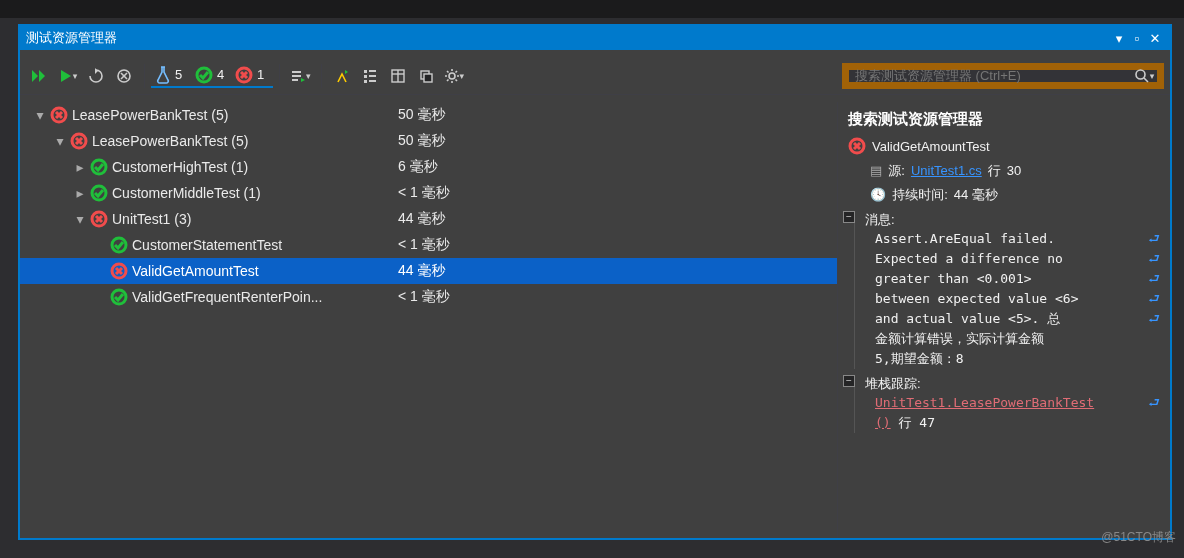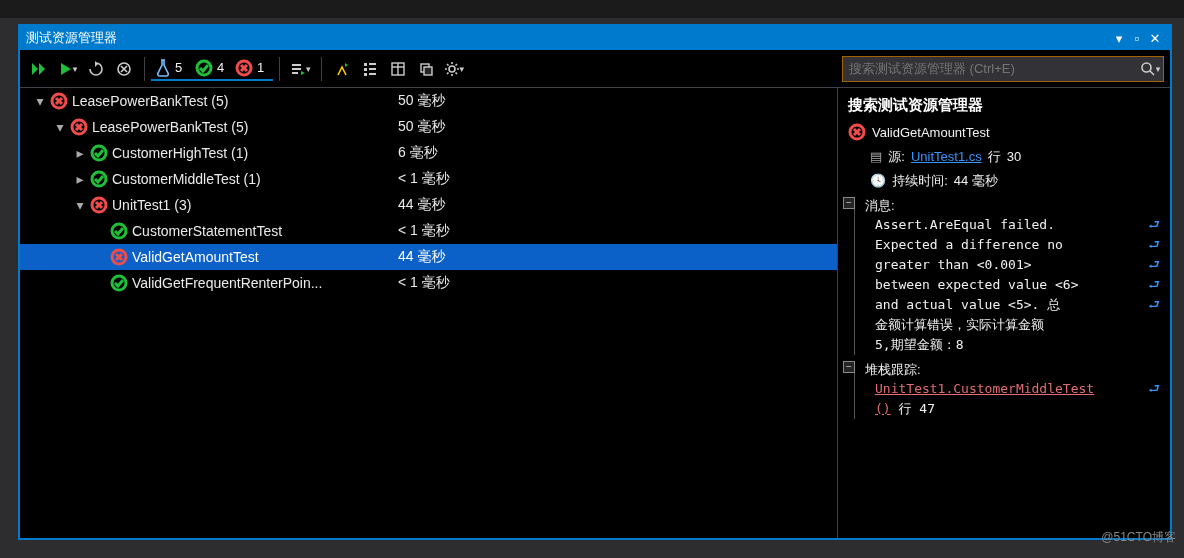--- a/index.html
+++ b/index.html
@@ -1,29 +1,29 @@
 <!DOCTYPE html>
 <html><head>
 <meta charset="utf-8">
 <style>
   * { box-sizing: border-box; margin: 0; padding: 0; }
   html, body { width: 1184px; height: 558px; background: #2d2d30; font-family: "Microsoft YaHei", "Segoe UI", sans-serif; color: #f1f1f1; font-size: 13px; overflow: hidden; }
   .app { display: flex; flex-direction: column; width: 100%; height: 100%; position: relative; }
   .top-tabs { height: 18px; background: #1b1b1c; display: flex; align-items: center; padding: 0 8px; }
-  .panel { position: absolute; left: 18px; top: 24px; right: 12px; bottom: 18px; border: 2px solid #007acc; background: #000000; display: flex; flex-direction: column; }
+  .panel { position: absolute; left: 18px; top: 24px; right: 12px; bottom: 18px; border: 2px solid #007acc; background: #404040; display: flex; flex-direction: column; gap: 7px; }
   .titlebar { height: 24px; background: #007acc; color: #fff; display: flex; align-items: center; padding: 0 6px; font-size: 13px; }
   .titlebar .spacer { flex: 1; }
   .titlebar .winbtn { width: 18px; text-align: center; cursor: pointer; }
   .toolbar { height: 38px; display: flex; align-items: center; padding: 4px 6px; gap: 0; border-bottom: 1px solid #3f3f46; }
   .tb-btn { display: inline-flex; align-items: center; justify-content: center; height: 28px; min-width: 28px; padding: 0 4px; cursor: pointer; color: #d0d0d0; }
   .tb-btn svg { display: block; }
   .tb-sep { width: 1px; height: 24px; background: #3f3f46; margin: 0 6px; }
   .summary-group { display: inline-flex; align-items: center; border-bottom: 2px solid #007acc; padding: 2px 4px; gap: 6px; }
   .summary-item { display: inline-flex; align-items: center; gap: 4px; min-width: 34px; }
-  .searchbox { margin-left: auto; display: flex; align-items: center; border: 1px solid #a16207; height: 26px; width: 322px; background: #333337; }
+  .searchbox { margin-left: auto; display: flex; align-items: center; border: 7px solid #a16207; height: 26px; width: 322px; background: #333337; }
   .searchbox input { flex: 1; background: transparent; border: none; outline: none; color: #ccc; padding: 0 6px; font-size: 13px; }
   .searchbox .mag { width: 26px; display: flex; align-items: center; justify-content: center; cursor: pointer; }
   .body { flex: 1; display: flex; overflow: hidden; }
   .tree-area { flex: 1; display: flex; flex-direction: column; overflow: hidden; border-right: 1px solid #3f3f46; }
   .cols { display: flex; height: 26px; align-items: center; border-bottom: 1px solid #3f3f46; font-size: 13px; color: #ddd; }
   .col-test { width: 378px; padding-left: 10px; }
   .col-dur  { width: 102px; }
   .col-attr { width: 112px; }
   .col-err  { flex: 1; }
   .rows { flex: 1; overflow: auto; }
@@ -352,21 +352,21 @@
               <div>  and actual value &lt;5&gt;. 总<span class="wrap">⮐</span></div>
               <div>金额计算错误，实际计算金额</div>
               <div>5,期望金额：8</div>
             </div>
       </div>
 
       <div class="dblock">
         <span class="toggle">−</span>
         <div>堆栈跟踪:</div>
         <div class="mono" style="padding-left:10px">
-          <a class="link red">UnitTest1.CustomerMiddleTest</a><span class="wrap">⮐</span><br>
+          <a class="link red">UnitTest1.LeasePowerBankTest</a><span class="wrap">⮐</span><br>
           <a class="link red">()</a>
           <span>行</span>
           <span>47</span>
         </div>
       </div>
     </div>
   </div>
 
 </div>
 

